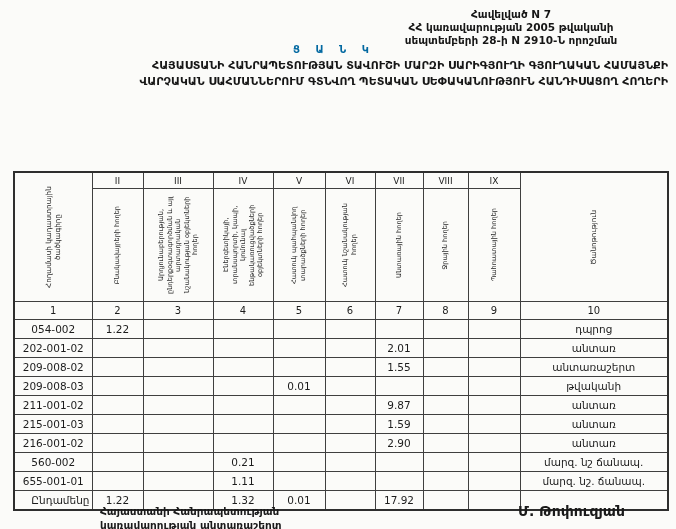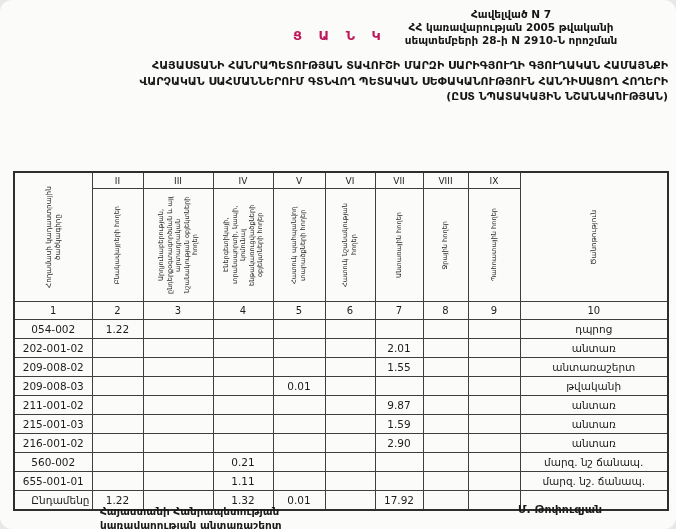--- a/index.html
+++ b/index.html
@@ -6,30 +6,29 @@
   body{
     font-family:"DejaVu Sans",sans-serif;
     background:#e8e8e6;
     color:#1e1e1e;
   }
   .page{
     position:relative;
     width:676px;height:529px;
     background:#fbfbf9;
     overflow:hidden;
-    border-radius:12px;
   }
   .appendix{
     position:absolute;top:8px;left:352px;width:318px;
     text-align:center;font-weight:bold;font-size:10.5px;line-height:13px;
     color:#161616;
   }
   .list-label{
-    position:absolute;top:28px;left:293px;
-    font-weight:bold;font-size:13px;letter-spacing:6px;color:#be185d;
+    position:absolute;top:44px;left:293px;
+    font-weight:bold;font-size:10px;letter-spacing:6px;color:#0369a1;
   }
   .doc-title{
     position:absolute;top:58px;left:8px;width:660px;
     text-align:right;font-weight:bold;font-size:11px;line-height:15.5px;
     color:#161616;
   }
   table.land-table{
     position:absolute;top:127px;left:13px;
     width:654px;border-collapse:collapse;table-layout:fixed;
     font-size:10.5px;color:#1c1c1c;margin-top:44px;
@@ -60,40 +59,39 @@
   .vtext-tall{max-height:124px;font-size:7.2px;}
   td.code-cell{text-align:left;padding-left:3px;}
   td.note-cell{text-align:left;padding-left:4px;}
   tr.total-row td.code-cell{text-align:right;}
   .footer-block{
     position:absolute;top:477px;left:100px;
     font-weight:bold;font-size:10.5px;line-height:13.5px;color:#1a1a1a;margin-top:28px;
   }
   .signature-name{
     position:absolute;top:503px;left:518px;
-    font-weight:bold;font-size:11px;color:#1a1a1a;
+    font-weight:bold;font-size:14px;color:#1a1a1a;
   }
 </style>
 </head>
 <body>
 
 <div class="page">
 
   <div class="appendix">
     <div>Հավելված N 7</div>
     <div>ՀՀ կառավարության 2005 թվականի</div>
     <div>սեպտեմբերի 28-ի N 2910-Ն որոշման</div>
   </div>
 
   <div class="list-label">Ց Ա Ն Կ</div>
 
   <div class="doc-title">
     <div>ՀԱՅԱՍՏԱՆԻ ՀԱՆՐԱՊԵՏՈՒԹՅԱՆ ՏԱՎՈՒՇԻ ՄԱՐԶԻ ՍԱՐԻԳՅՈՒՂԻ ԳՅՈՒՂԱԿԱՆ ՀԱՄԱՅՆՔԻ</div>
     <div>ՎԱՐՉԱԿԱՆ ՍԱՀՄԱՆՆԵՐՈՒՄ ԳՏՆՎՈՂ ՊԵՏԱԿԱՆ ՍԵՓԱԿԱՆՈՒԹՅՈՒՆ ՀԱՆԴԻՍԱՑՈՂ ՀՈՂԵՐԻ</div>
-    <div>(ԸՍՏ ՆՊԱՏԱԿԱՅԻՆ ՆՇԱՆԱԿՈՒԹՅԱՆ)</div>
   </div>
 
   <table class="land-table">
     <colgroup>
       <col style="width:78px">
         <col style="width:51px">
         <col style="width:70px">
       <col style="width:60px">
         <col style="width:52px">
         <col style="width:50px">

